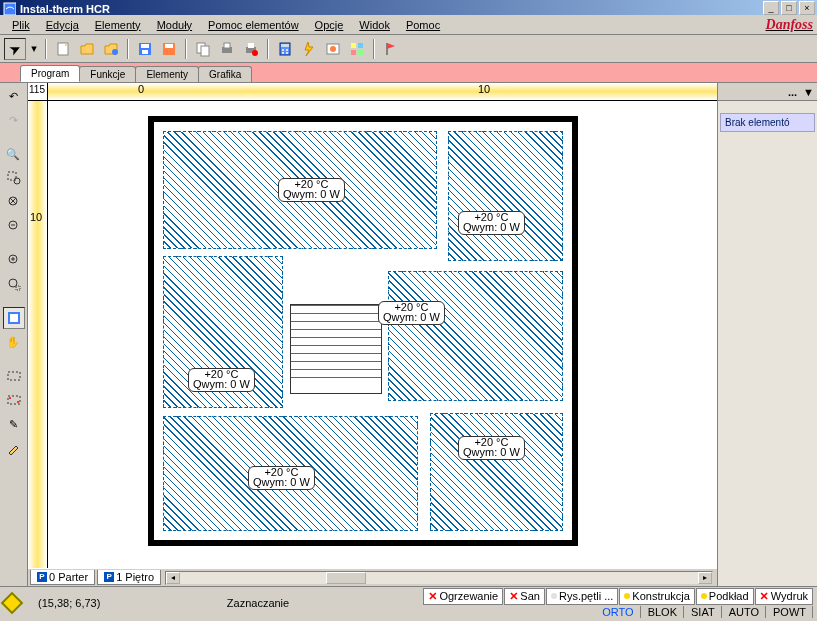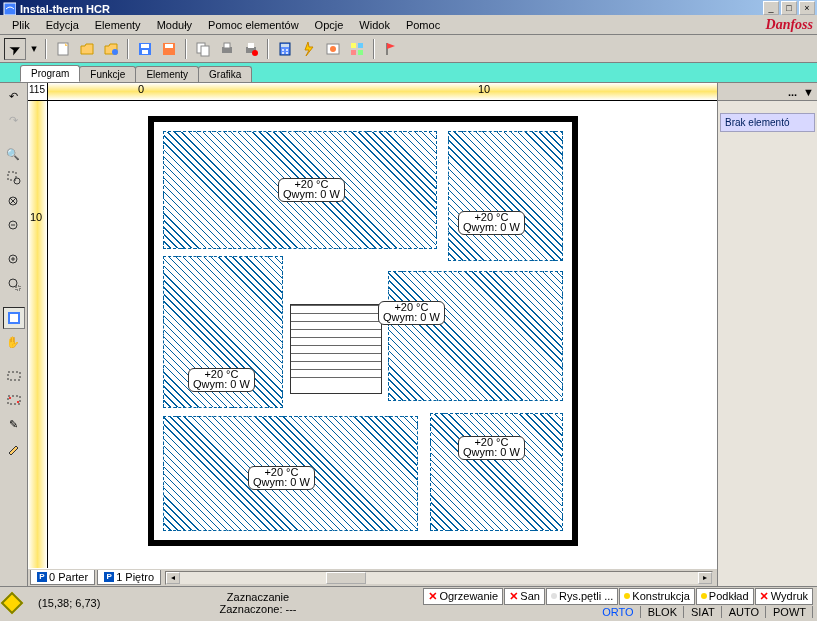--- a/index.html
+++ b/index.html
@@ -1,27 +1,27 @@
 <!DOCTYPE html>
 <html><head>
 <meta charset="utf-8">
 <style>
 * { box-sizing: border-box; margin: 0; padding: 0; font-family: Tahoma, Arial, sans-serif; font-size: 11px; }
 body { background: #d4d0c8; width: 817px; height: 621px; overflow: hidden; }
 .titlebar { background: linear-gradient(to right, #0a246a, #a6caf0); height: 15px; display: flex; align-items: flex-end; padding: 0 2px; color: white; }
 .titlebar .icon { width: 14px; height: 14px; margin-right: 4px; }
 .titlebar .title { flex: 1; font-weight: bold; }
 .winbtn { width: 16px; height: 14px; background: #d4d0c8; border: 1px outset #fff; margin-left: 2px; font-size: 9px; text-align: center; line-height: 12px; font-family: Marlett, Arial; color: black; cursor: pointer; }
-.menubar { background: #d4d0c8; height: 20px; display: flex; align-items: center; padding: 0 4px; border-bottom: 1px solid #808080; }
+.menubar { background: #d4d0c8; height: 20px; display: flex; align-items: center; padding: 0 4px; border-bottom: 1px solid #808080; text-decoration: underline; }
 .menubar .menuitem { padding: 2px 8px; cursor: pointer; }
 .menubar .logo { margin-left: auto; color: #c8102e; font-style: italic; font-weight: bold; font-size: 14px; font-family: serif; }
 .toolbar { height: 28px; background: #d4d0c8; display: flex; align-items: center; padding: 2px 4px; border-bottom: 1px solid #808080; gap: 2px; }
 .tbtn { width: 22px; height: 22px; border: 1px solid transparent; display: flex; align-items: center; justify-content: center; cursor: pointer; }
 .tsep { width: 2px; height: 20px; border-left: 1px solid #808080; border-right: 1px solid #fff; margin: 0 3px; }
-.tabrow { height: 20px; background: #5eead4; display: flex; align-items: flex-end; padding-left: 20px; border-bottom: 1px solid #808080; }
+.tabrow { height: 20px; background: #fca5a5; display: flex; align-items: flex-end; padding-left: 20px; border-bottom: 1px solid #808080; }
 .tab { padding: 2px 10px; background: #d4d0c8; border: 1px solid #808080; border-bottom: none; margin-right: -1px; cursor: pointer; border-radius: 3px 3px 0 0; font-size: 10px; }
 .tab.active { background: #fff; border-bottom: 1px solid #fff; position: relative; z-index: 1; }
 .main { display: flex; height: 503px; }
 .lefttools { width: 28px; background: #d4d0c8; border-right: 1px solid #808080; display: flex; flex-direction: column; align-items: center; padding-top: 2px; gap: 2px; }
 .lefttools .tbtn { width: 22px; height: 22px; }
 .lefttools .tbtn.sel { border: 1px inset #808080; background: #e8e8e0; }
 .canvasarea { flex: 1; display: flex; flex-direction: column; background: #fff; position: relative; }
 .rulerrow { display: flex; height: 18px; }
 .corner { width: 20px; background: #fff; border-right: 1px solid #000; border-bottom: 1px solid #000; font-size: 10px; padding: 1px; }
 .hruler { flex: 1; background: linear-gradient(to bottom, #fff, #ffe66d 50%, #fff); border-bottom: 1px solid #000; position: relative; font-size: 9px; }
@@ -330,21 +330,20 @@
       <div class="link">Brak elementó</div>
     </div>
   </div>
 </div>
 
 <div class="statusbar">
   <div class="diamond"></div>
   <div class="coords">(15,38; 6,73)</div>
   <div class="mid">
     <div>Zaznaczanie</div>
-    <div>Zaznaczone: ---</div>
   </div>
   <div style="margin-left:auto;display:flex;flex-direction:column;align-items:flex-end;gap:1px">
     <div class="tags">
       <div class="tag">
           <span class="x">✕</span>
           <span>Ogrzewanie</span>
         </div>
       <div class="tag">
           <span class="x">✕</span>
           <span>San</span>

